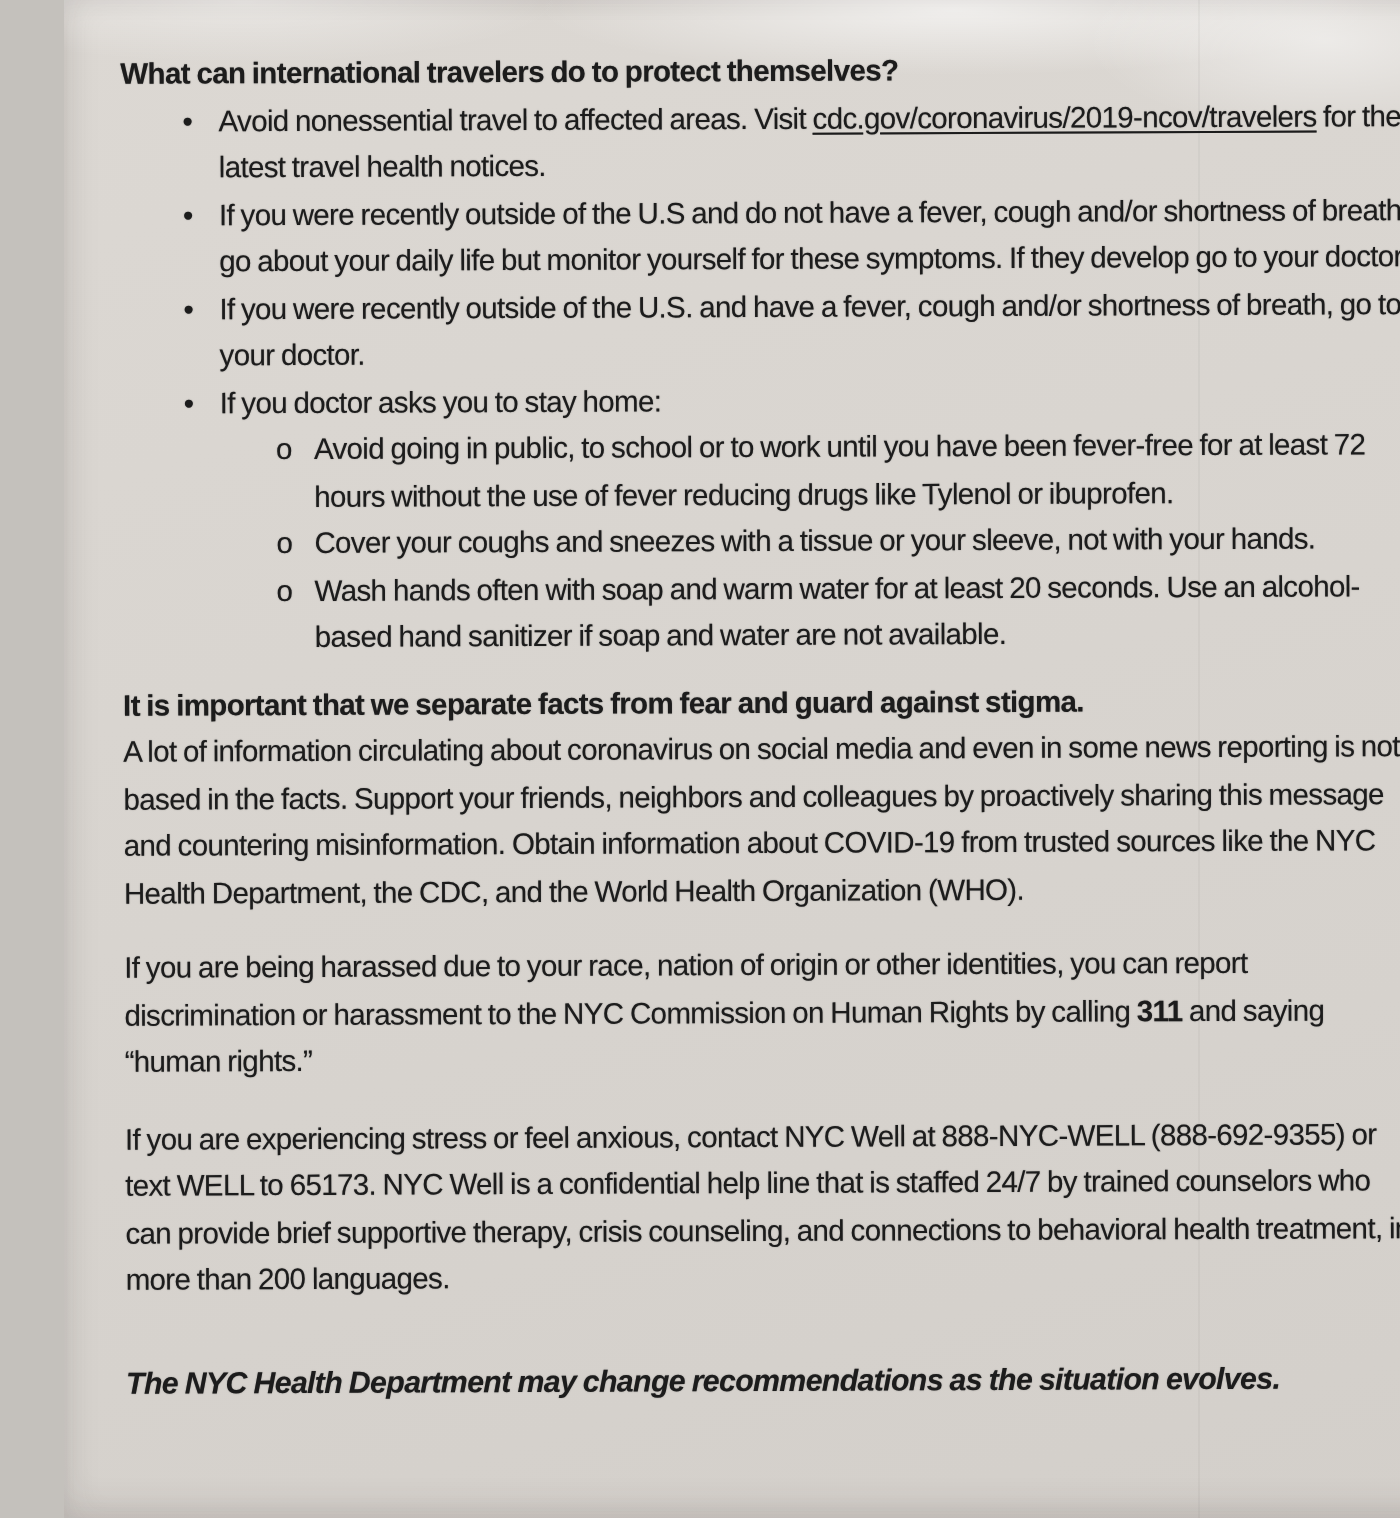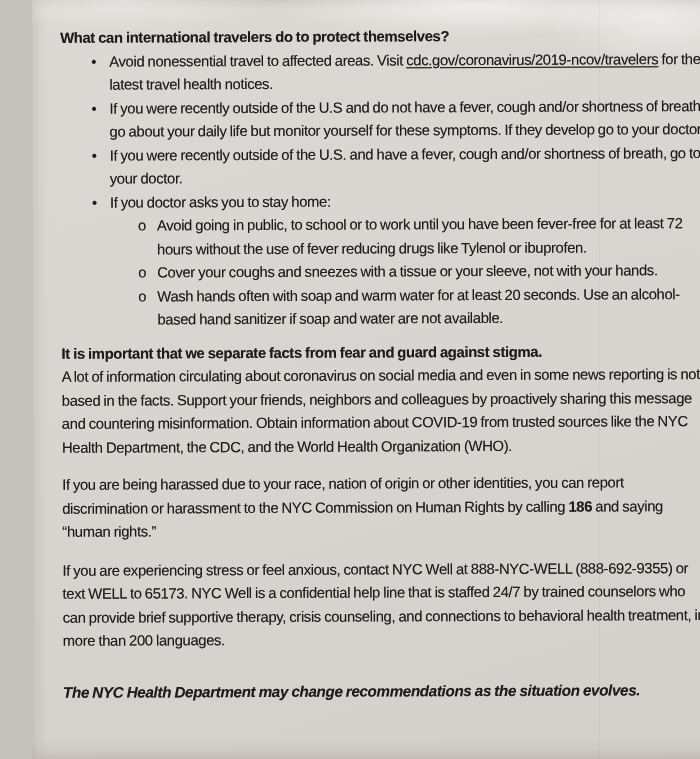--- a/index.html
+++ b/index.html
@@ -122,20 +122,20 @@
       <li>
         <span class="mk">o</span>
         <span class="tx">Wash hands often with soap and warm water for at least 20 seconds. Use an alcohol-based hand sanitizer if soap and water are not available.</span>
       </li>
     </ul>
 
     <h2>It is important that we separate facts from fear and guard against stigma.</h2>
 
     <p>A lot of information circulating about coronavirus on social media and even in some news reporting is not based in the facts. Support your friends, neighbors and colleagues by proactively sharing this message and countering misinformation. Obtain information about COVID-19 from trusted sources like the NYC Health Department, the CDC, and the World Health Organization (WHO).</p>
 
-    <p class="p-harass"><span>If you are being harassed due to your race, nation of origin or other identities, you can report discrimination or harassment to the NYC Commission on Human Rights by calling </span><span class="strong">186</span><span> and saying “human rights.”</span></p>
+    <p class="p-harass"><span>If you are being harassed due to your race, nation of origin or other identities, you can report discrimination or harassment to the NYC Commission on Human Rights by calling </span><span class="strong">311</span><span> and saying “human rights.”</span></p>
 
     <p class="p-stress">If you are experiencing stress or feel anxious, contact NYC Well at 888-NYC-WELL (888-692-9355) or text WELL to 65173. NYC Well is a confidential help line that is staffed 24/7 by trained counselors who can provide brief supportive therapy, crisis counseling, and connections to behavioral health treatment, in more than 200 languages.</p>
 
     <p class="footer-note">The NYC Health Department may change recommendations as the situation evolves.</p>
 
   </div>
 </div>
 
 </body></html>

